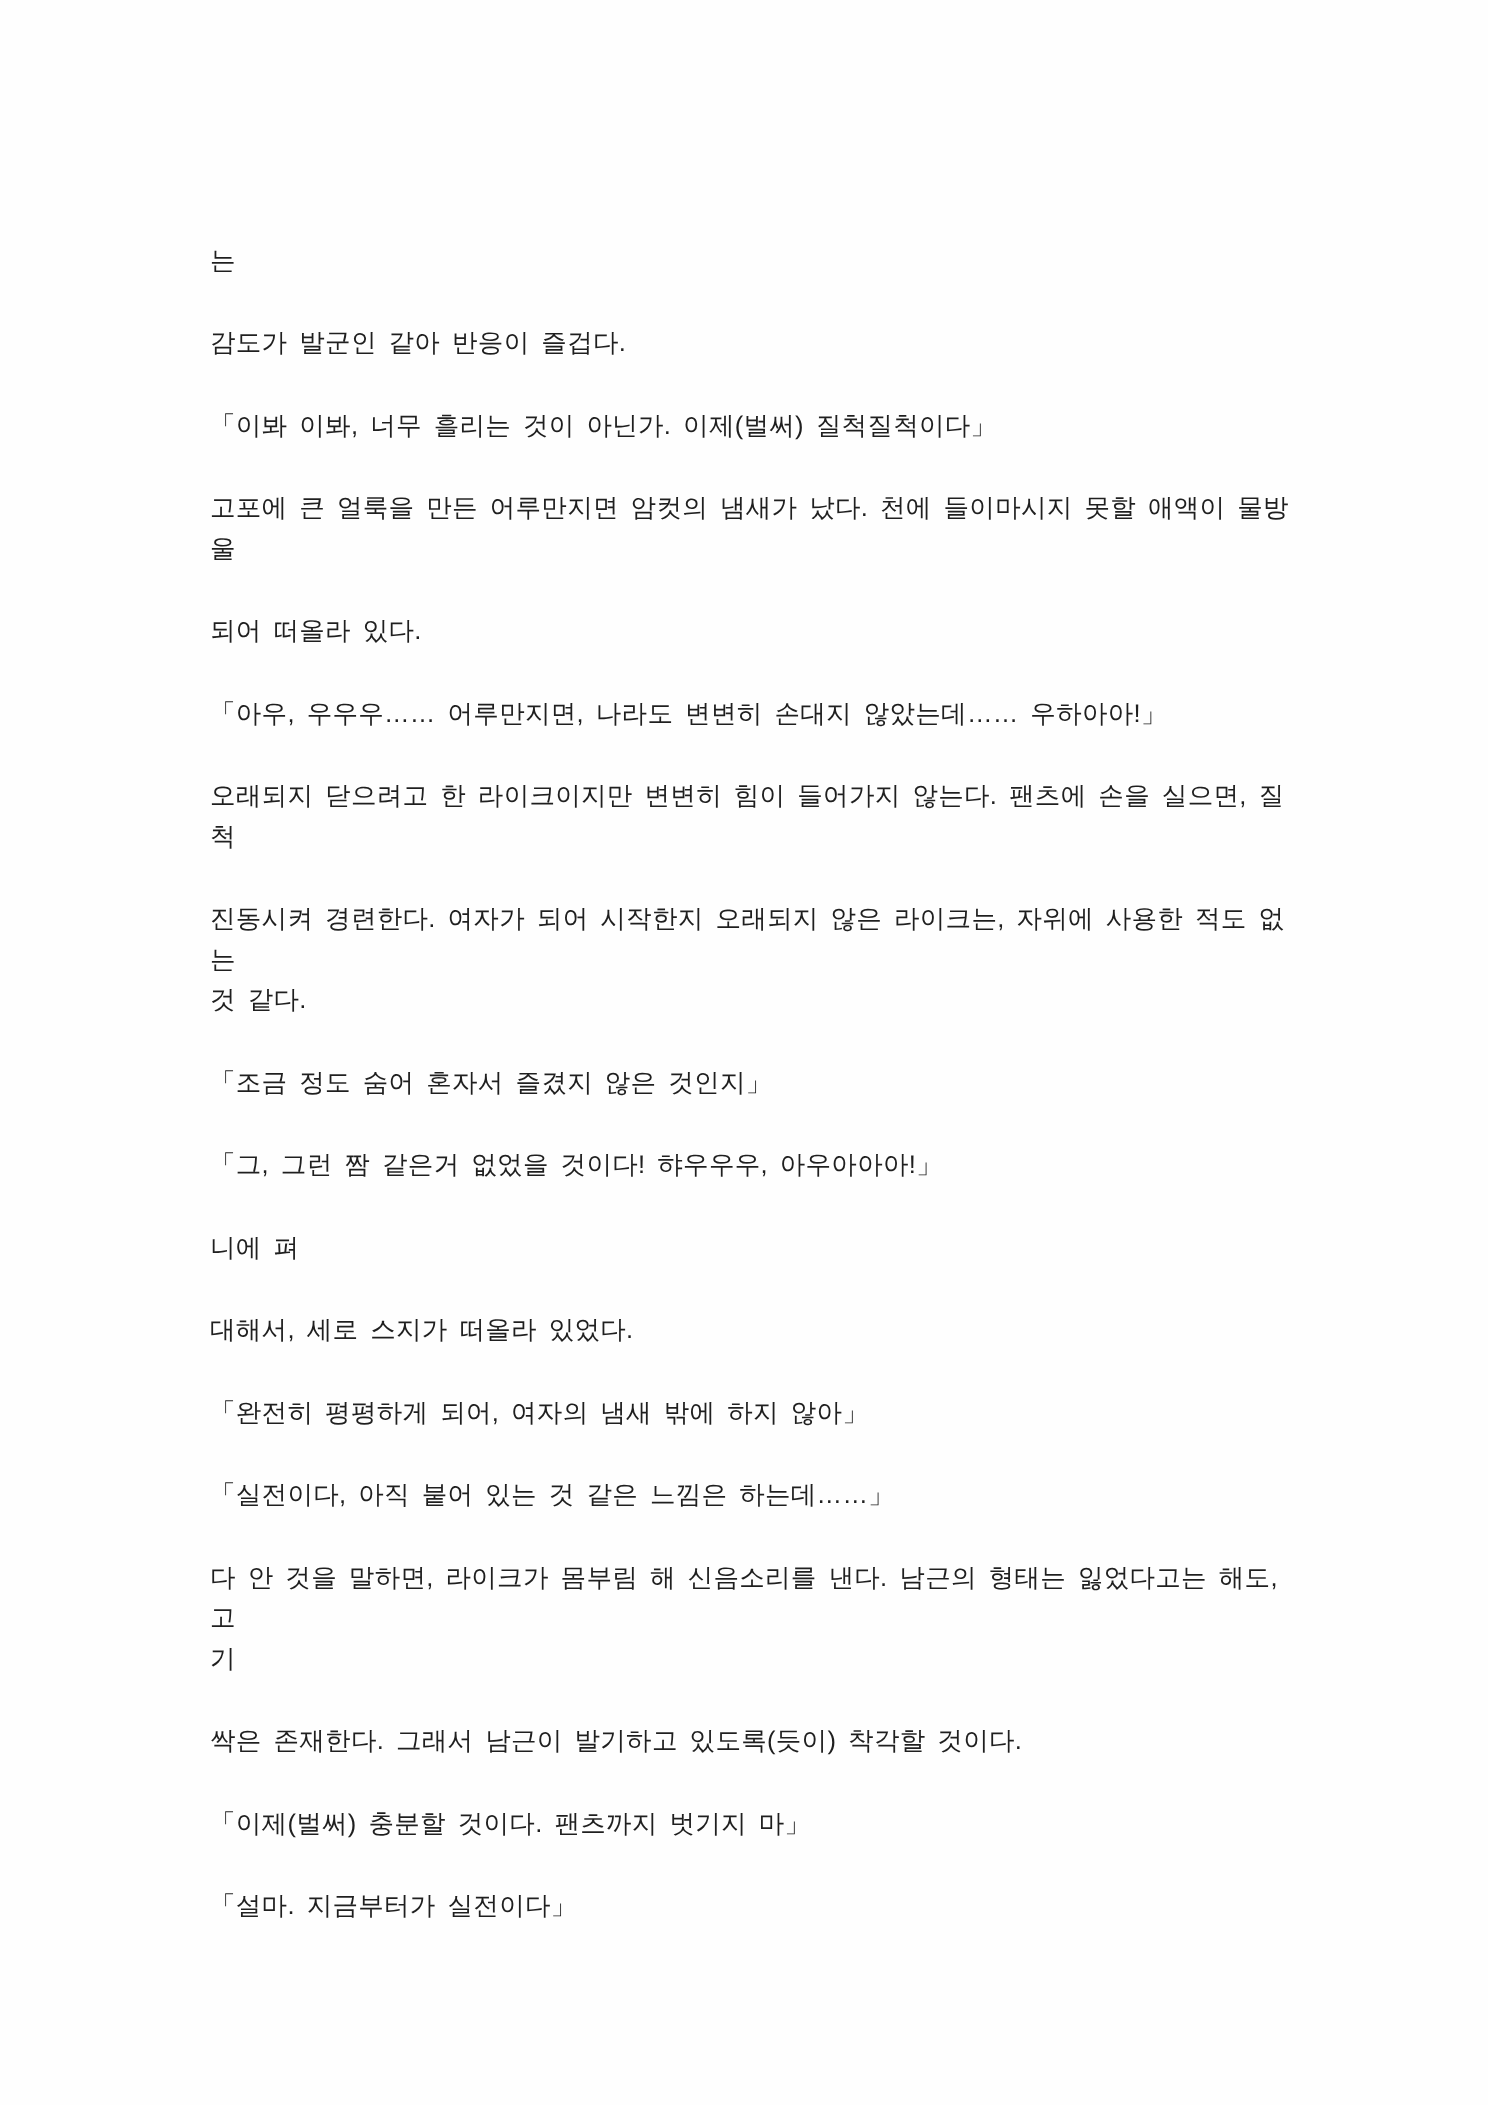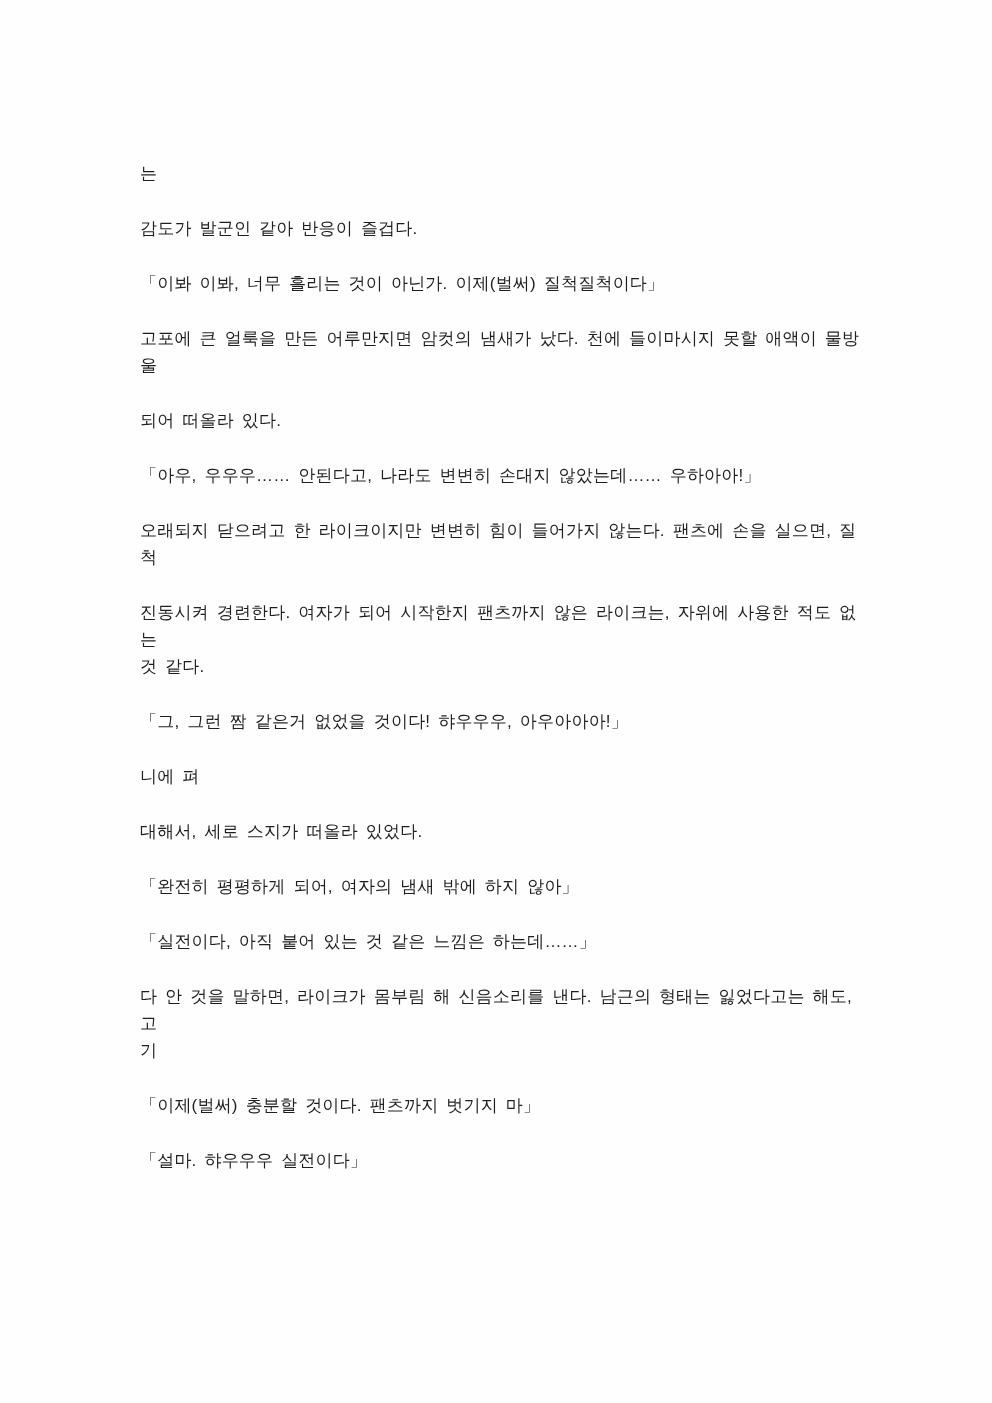--- a/index.html
+++ b/index.html
@@ -48,28 +48,31 @@
       <div class="para">
         <div class="line">「이봐 이봐, 너무 흘리는 것이 아닌가. 이제(벌써) 질척질척이다」</div>
       </div>
       <div class="para">
         <div class="line">고포에 큰 얼룩을 만든 어루만지면 암컷의 냄새가 났다. 천에 들이마시지 못할 애액이 물방울</div>
       </div>
       <div class="para">
         <div class="line">되어 떠올라 있다.</div>
       </div>
       <div class="para">
-        <div class="line">「아우, 우우우…… 안된다고, 나라도 변변히 손대지 않았는데…… 우하아아!」</div>
+        <div class="line">「아우, 우우우…… 어루만지면, 나라도 변변히 손대지 않았는데…… 우하아아!」</div>
       </div>
       <div class="para">
         <div class="line">오래되지 닫으려고 한 라이크이지만 변변히 힘이 들어가지 않는다. 팬츠에 손을 실으면, 질척</div>
       </div>
       <div class="para">
-        <div class="line">진동시켜 경련한다. 여자가 되어 시작한지 팬츠까지 않은 라이크는, 자위에 사용한 적도 없는</div>
+        <div class="line">진동시켜 경련한다. 여자가 되어 시작한지 오래되지 않은 라이크는, 자위에 사용한 적도 없는</div>
         <div class="line">것 같다.</div>
+      </div>
+      <div class="para">
+        <div class="line">「조금 정도 숨어 혼자서 즐겼지 않은 것인지」</div>
       </div>
       <div class="para">
         <div class="line">「그, 그런 짬 같은거 없었을 것이다! 햐우우우, 아우아아아!」</div>
       </div>
       <div class="para">
         <div class="line">니에 펴</div>
       </div>
       <div class="para">
         <div class="line">대해서, 세로 스지가 떠올라 있었다.</div>
       </div>
@@ -77,19 +80,22 @@
         <div class="line">「완전히 평평하게 되어, 여자의 냄새 밖에 하지 않아」</div>
       </div>
       <div class="para">
         <div class="line">「실전이다, 아직 붙어 있는 것 같은 느낌은 하는데……」</div>
       </div>
       <div class="para">
         <div class="line">다 안 것을 말하면, 라이크가 몸부림 해 신음소리를 낸다. 남근의 형태는 잃었다고는 해도, 고</div>
         <div class="line">기</div>
       </div>
       <div class="para">
+        <div class="line">싹은 존재한다. 그래서 남근이 발기하고 있도록(듯이) 착각할 것이다.</div>
+      </div>
+      <div class="para">
         <div class="line">「이제(벌써) 충분할 것이다. 팬츠까지 벗기지 마」</div>
       </div>
       <div class="para">
-        <div class="line">「설마. 햐우우우 실전이다」</div>
+        <div class="line">「설마. 지금부터가 실전이다」</div>
       </div>
     </div>
 </div>
 
 </body></html>

